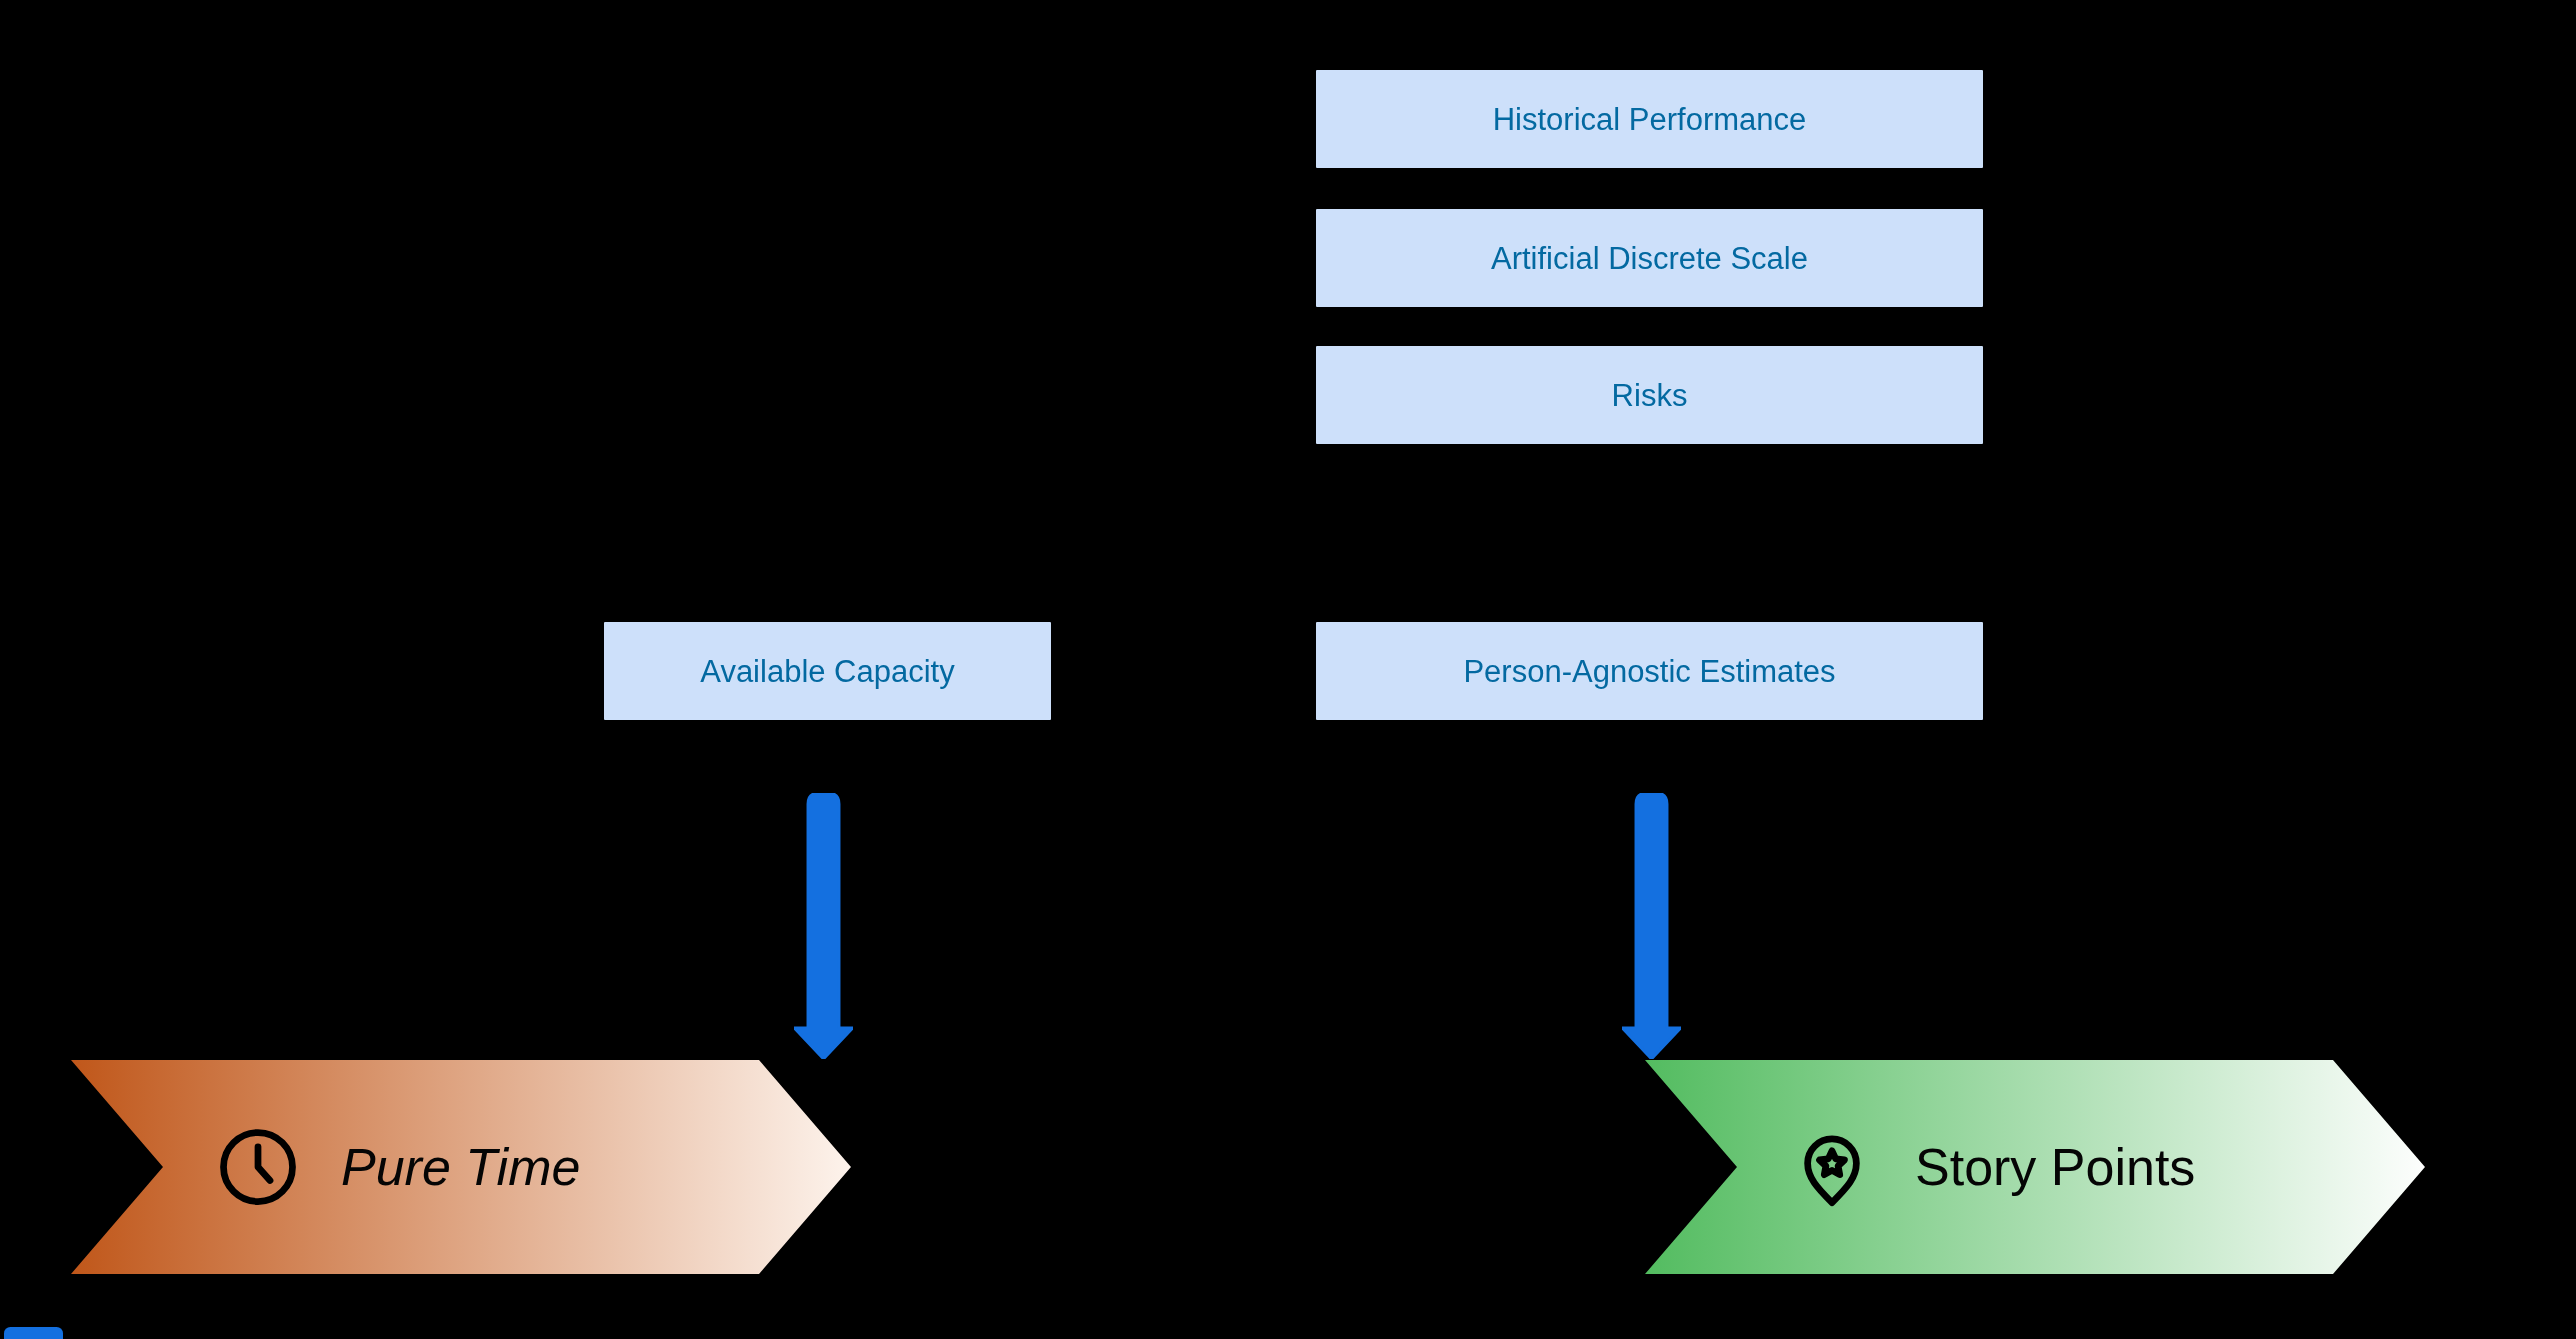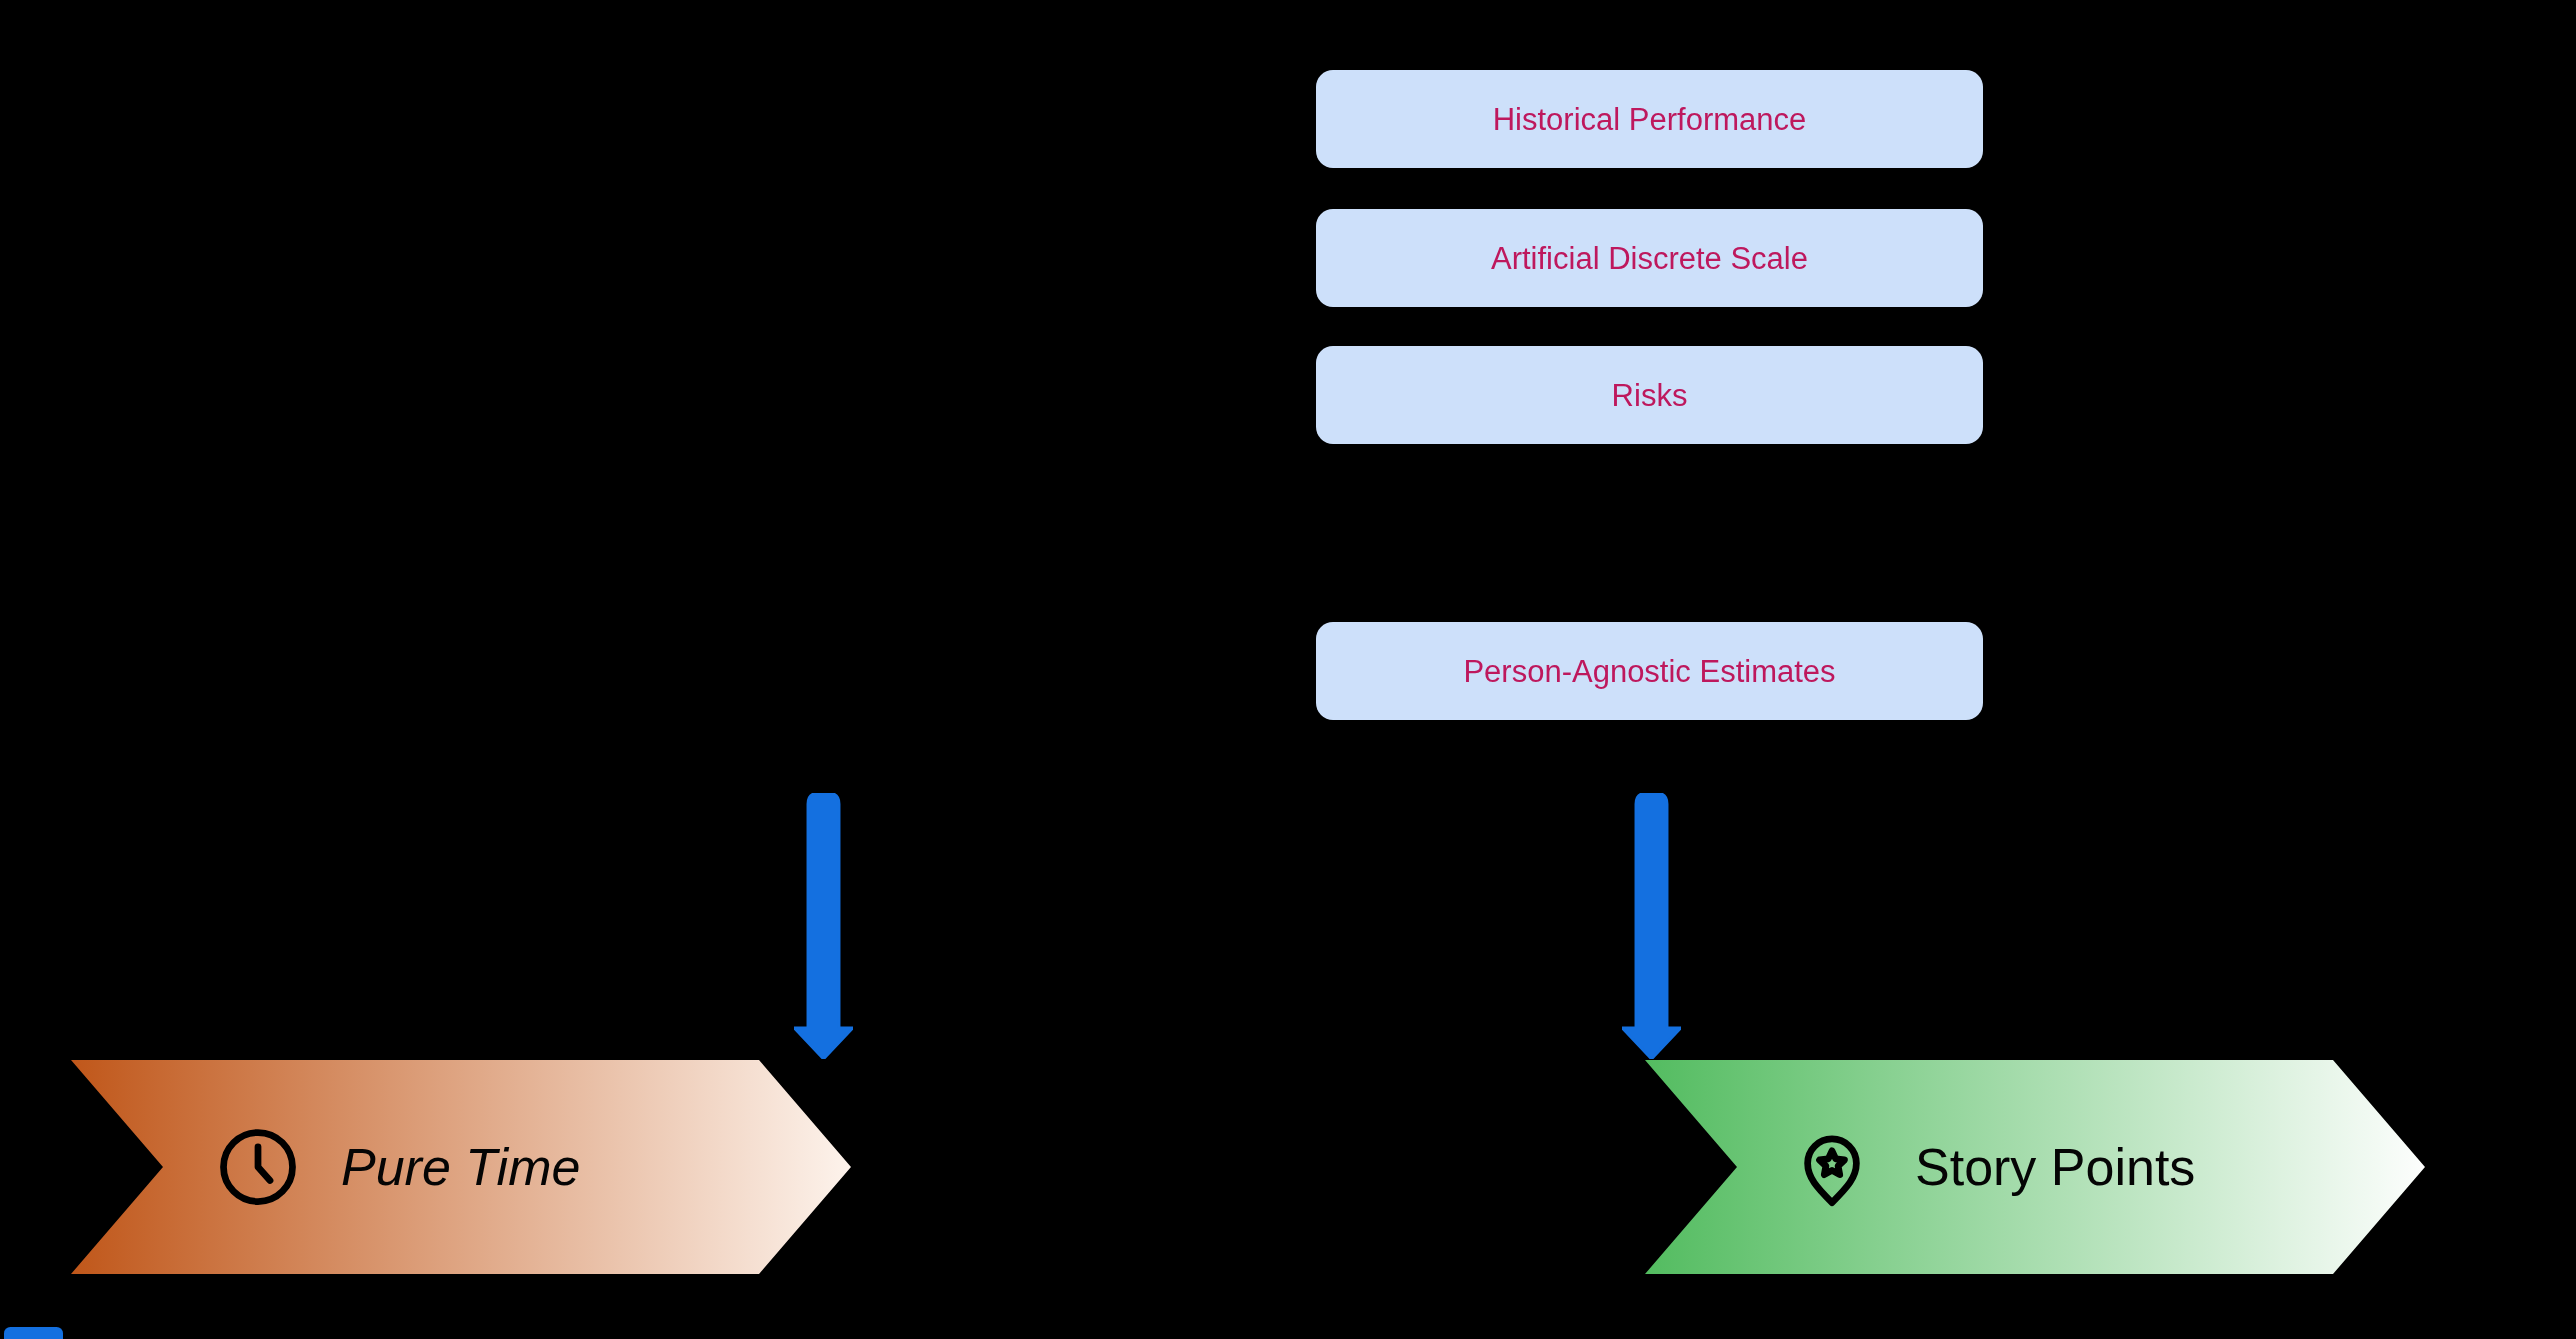--- a/index.html
+++ b/index.html
@@ -7,23 +7,23 @@
     position:relative;
     width:2576px;height:1340px;
     background:#000;
     overflow:hidden;
     font-family:"Liberation Sans","DejaVu Sans",sans-serif;
   }
   
   .bbox{
     position:absolute;
     background:var(--box-fill,#cde0fa);
-    border-radius:17px;
+    border-radius:1px;
     display:flex;align-items:center;justify-content:center;
-    color:#be185d;
+    color:#0369a1;
     font-size:31px;
     line-height:1;
     white-space:nowrap;
   }
   .bbox.col{left:1316px;width:667px;height:98px;}
   
   .down-arrow{position:absolute;top:793px;width:59px;height:266px;}
   
   .chevron{
     position:absolute;
@@ -63,20 +63,23 @@
   <div class="bbox col" style="top:209px">
     <span>Artificial Discrete Scale</span>
   </div>
   <div class="bbox col" style="top:346px">
     <span>Risks</span>
   </div>
   <div class="bbox col" style="top:622px">
     <span>Person-Agnostic Estimates</span>
   </div>
 
+  <div class="bbox" style="left:604px;top:622px;width:447px;height:98px">
+    <span>Available Capacity</span>
+  </div>
 
   <svg class="down-arrow" style="left:794px" viewBox="0 0 64 290">
     <path stroke-width="3" stroke-linejoin="round" d="M15 12 Q15 0 27 0 L37 0 Q49 0 49 12 L49 256 L64 256 L32 290 L0 256 L15 256 Z" fill="#1470e0" stroke="#1470e0"></path>
   </svg>
   <svg class="down-arrow" style="left:1622px" viewBox="0 0 64 290">
     <path stroke-width="3" stroke-linejoin="round" d="M15 12 Q15 0 27 0 L37 0 Q49 0 49 12 L49 256 L64 256 L32 290 L0 256 L15 256 Z" fill="#1470e0" stroke="#1470e0"></path>
   </svg>
 
   <div class="chevron" style="left: 71px; background: linear-gradient(to right, rgb(192, 87, 26), rgb(253, 243, 236)); font-style: italic;">
     <svg class="stage-icon" viewBox="0 0 24 24" fill="none" stroke="#000" stroke-width="1.8" stroke-linecap="round" stroke-linejoin="round">

